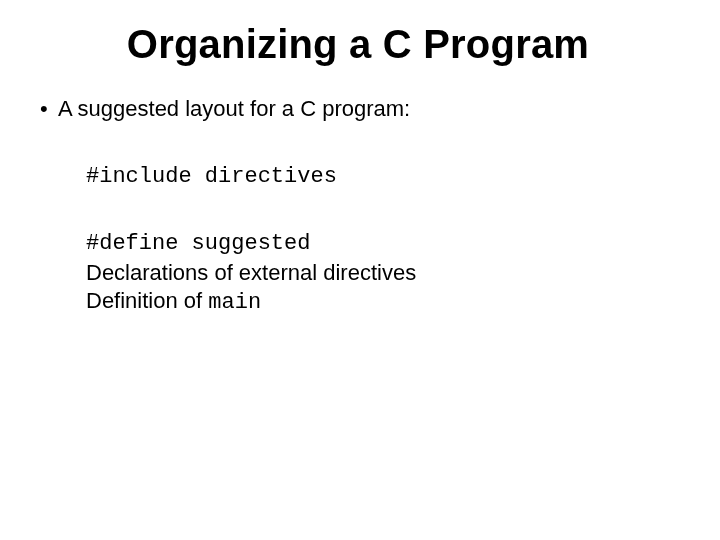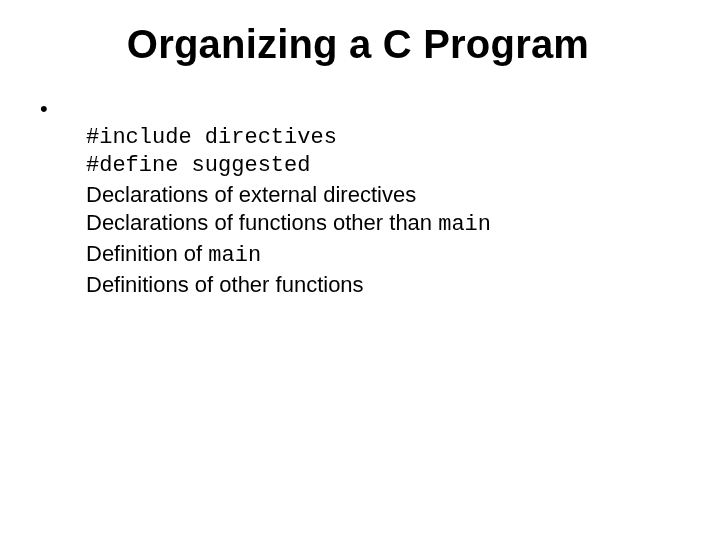--- a/index.html
+++ b/index.html
@@ -34,37 +34,35 @@
   }
   .bullet-dot {
     width: 18px;
     flex: 0 0 18px;
   }
   .sub {
     margin-left: 46px;
   }
   .mono {
     font-family: "Courier New", Courier, monospace;
+    margin-top: 39px;
   }
 </style>
 </head>
 <body>
 
 <div class="slide">
   <h1 class="title">Organizing a C Program</h1>
 
   <div class="body">
     <div class="bullet-row">
       <span class="bullet-dot">•</span>
+      <span>A suggested layout for a C program:</span>
     </div>
 
     <div class="sub mono">#include directives</div>
     <div class="sub mono">#define suggested</div>
     <div class="sub">Declarations of external directives</div>
     <div class="sub">
-      <span>Declarations of functions other than </span><span class="mono">main</span>
-    </div>
-    <div class="sub">
       <span>Definition of </span><span class="mono">main</span>
     </div>
-    <div class="sub">Definitions of other functions</div>
   </div>
 </div>
 
 </body></html>

